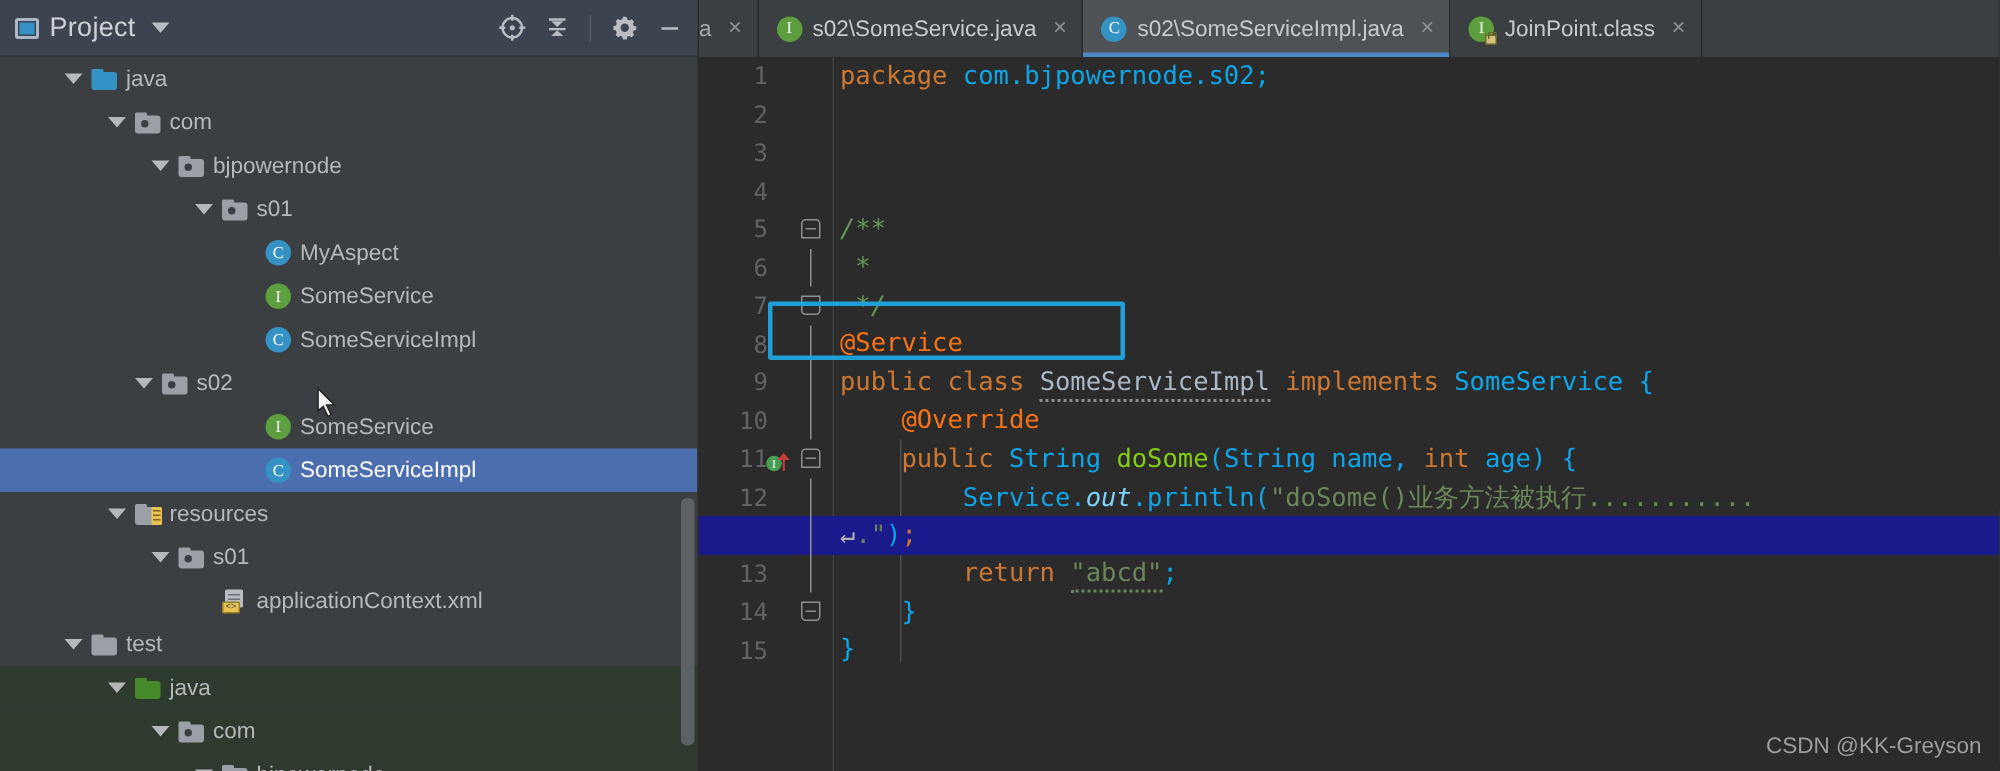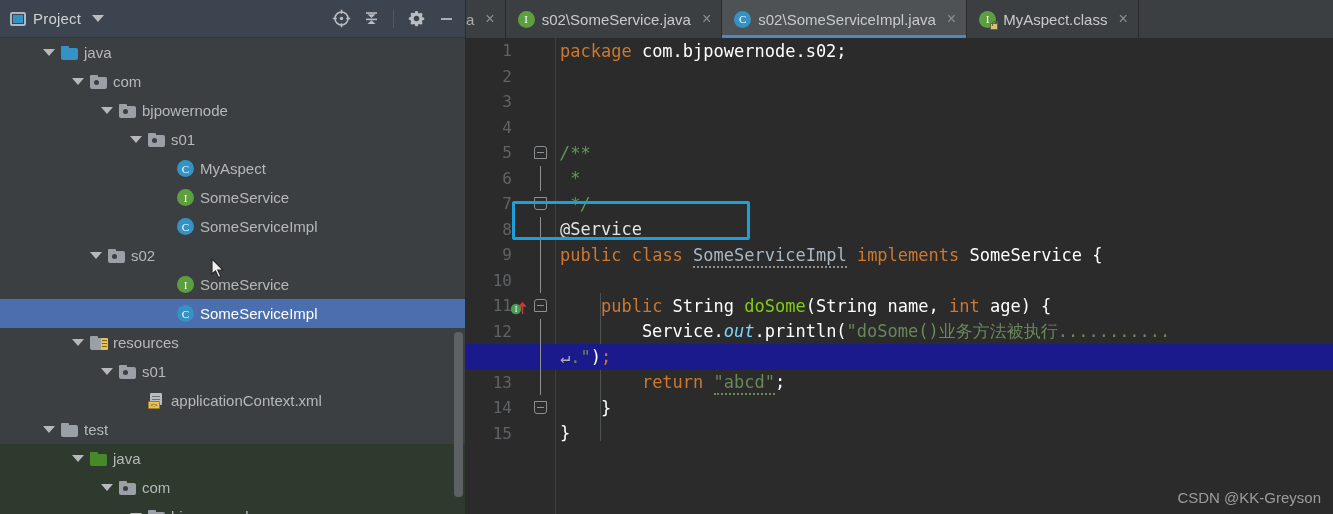--- a/index.html
+++ b/index.html
@@ -33,21 +33,21 @@
     border: 2px solid #a9b7c6;
     border-radius: 2px;
     background: #3c4450;
     position: relative;
   }
   .win-icon::after {
     content: ""; position: absolute; left: 1px; top: 1px;
     width: 10px; height: 8px; background: #3592c4;
   }
   #tool-title {
-    color: #cfd2d4; font-size: 15px; letter-spacing: .2px;
+    color: #cfd2d4; font-size: 18px; letter-spacing: .2px;
   }
   .caret-down {
     width: 0; height: 0;
     border-left: 6px solid transparent;
     border-right: 6px solid transparent;
     border-top: 7px solid #b9bdc1;
     margin-left: 4px;
   }
   #tool-actions { margin-left: auto; display: flex; align-items: center; gap: 4px; }
   .tb-btn {
@@ -236,24 +236,24 @@
   }
   .foldline {
     position: absolute; left: 18px; top: 0; bottom: 0; width: 1px;
     background: #8d9093;
   }
 
   
   .kw   { color: #cc7832; }
   .str  { color: #6a8759; }
   .cmt  { color: #629755; font-style: italic; }
-  .anno { color: #e5e5e5; text-align: right; }
+  .anno { color: #f97316; text-align: right; }
   .fld  { color: #7dd3fc; font-style: italic; }
   .mth  { color: #84cc16; }
-  .txt  { color: #ffffff; }
+  .txt  { color: #0ea5e9; }
   .wavy { border-bottom: 2px dotted #6a8759; padding-bottom: 1px; }
   .wavy-grey { border-bottom: 2px dotted #8f8f8f; padding-bottom: 1px; }
   .wraparrow { color: #b0b0b0; }
 
   
   #service-box {
     position: absolute; left: 46px; top: 163px;
     width: 238px; height: 39px;
     border: 3px solid #1e9fd8; border-radius: 2px;
     pointer-events: none; z-index: 20;
@@ -444,39 +444,39 @@
           <span>s02\SomeService.java</span>
           <span class="tabclose">×</span>
         </div>
         <div class="tab active">
           <span class="tabicon cls">C</span>
           <span>s02\SomeServiceImpl.java</span>
           <span class="tabclose">×</span>
         </div>
         <div class="tab plain">
           <span class="tabicon intf">I<span class="lock"></span></span>
-          <span>MyAspect.class</span>
+          <span>JoinPoint.class</span>
           <span class="tabclose">×</span>
         </div>
       </div>
 
     <div id="code-area">
       <div id="fold-rail"></div>
       <div id="indent-guide"></div>
       <div id="code-lines">
           <div class="cline"><span class="gutter">1</span><span class="foldcol"></span><span class="codetext"><span class="kw">package</span><span class="txt"> com.bjpowernode.s02;</span></span></div>
           <div class="cline"><span class="gutter">2</span><span class="foldcol"></span><span class="codetext"></span></div>
           <div class="cline"><span class="gutter">3</span><span class="foldcol"></span></div>
           <div class="cline"><span class="gutter">4</span><span class="foldcol"></span><span class="codetext"></span></div>
           <div class="cline"><span class="gutter">5</span><span class="foldcol"><span class="foldmark top"><i></i></span></span><span class="codetext"><span class="cmt">/**</span></span></div>
           <div class="cline"><span class="gutter">6</span><span class="foldcol"><span class="foldline"></span></span><span class="codetext"><span class="cmt"> *</span></span></div>
           <div class="cline"><span class="gutter">7</span><span class="foldcol"><span class="foldmark bot"><i></i></span></span><span class="codetext"><span class="cmt"> */</span></span></div>
           <div class="cline"><span class="gutter">8</span><span class="foldcol"><span class="foldline"></span></span><span class="codetext"><span class="anno">@Service</span></span></div>
           <div class="cline"><span class="gutter">9</span><span class="foldcol"><span class="foldline"></span></span><span class="codetext"><span class="kw">public</span><span class="txt"> </span><span class="kw">class</span><span class="txt"> </span><span class="wavy-grey">SomeServiceImpl</span><span class="txt"> </span><span class="kw">implements</span><span class="txt"> SomeService {</span></span></div>
-          <div class="cline"><span class="gutter">10</span><span class="foldcol"><span class="foldline"></span></span></div>
+          <div class="cline"><span class="gutter">10</span><span class="foldcol"><span class="foldline"></span></span><span class="codetext"><span class="anno">    @Override</span></span></div>
           <div class="cline"><span class="gutter">11</span><span class="foldcol"><span class="foldmark top"><i></i></span></span><span class="codetext"><span class="txt">    </span><span class="kw">public</span><span class="txt"> String </span><span class="mth">doSome</span><span class="txt">(String name, </span><span class="kw">int</span><span class="txt"> age) {</span></span><span id="impl-icon"><svg width="16" height="16" viewBox="0 0 16 16">
                 <circle cx="6" cy="9" r="5.2" fill="#499c54"></circle>
                 <text x="6" y="12" font-size="8" fill="#fff" text-anchor="middle" font-family="Liberation Serif, serif">I</text>
                 <path d="M12.5 14V4M12.5 3l-2.6 3h5.2z" stroke="#cc3b3b" fill="#cc3b3b" stroke-width="1.4"></path>
               </svg></span></div>
           <div class="cline"><span class="gutter">12</span><span class="foldcol"><span class="foldline"></span></span><span class="codetext"><span class="txt">        Service.</span><span class="fld">out</span><span class="txt">.println(</span><span class="str">"doSome()业务方法被执行...........</span></span></div>
           <div class="cline sel"><span class="gutter"></span><span class="foldcol"><span class="foldline"></span></span><span class="codetext"><span class="wraparrow">↵</span><span class="str">."</span><span class="txt">)</span><span class="kw">;</span></span></div>
           <div class="cline"><span class="gutter">13</span><span class="foldcol"><span class="foldline"></span></span><span class="codetext"><span class="txt">        </span><span class="kw">return</span><span class="txt"> </span><span class="str wavy">"abcd"</span><span class="txt">;</span></span></div>
           <div class="cline"><span class="gutter">14</span><span class="foldcol"><span class="foldmark bot"><i></i></span></span><span class="codetext"><span class="txt">    }</span></span></div>
           <div class="cline"><span class="gutter">15</span><span class="foldcol"></span><span class="codetext"><span class="txt">}</span></span></div>

